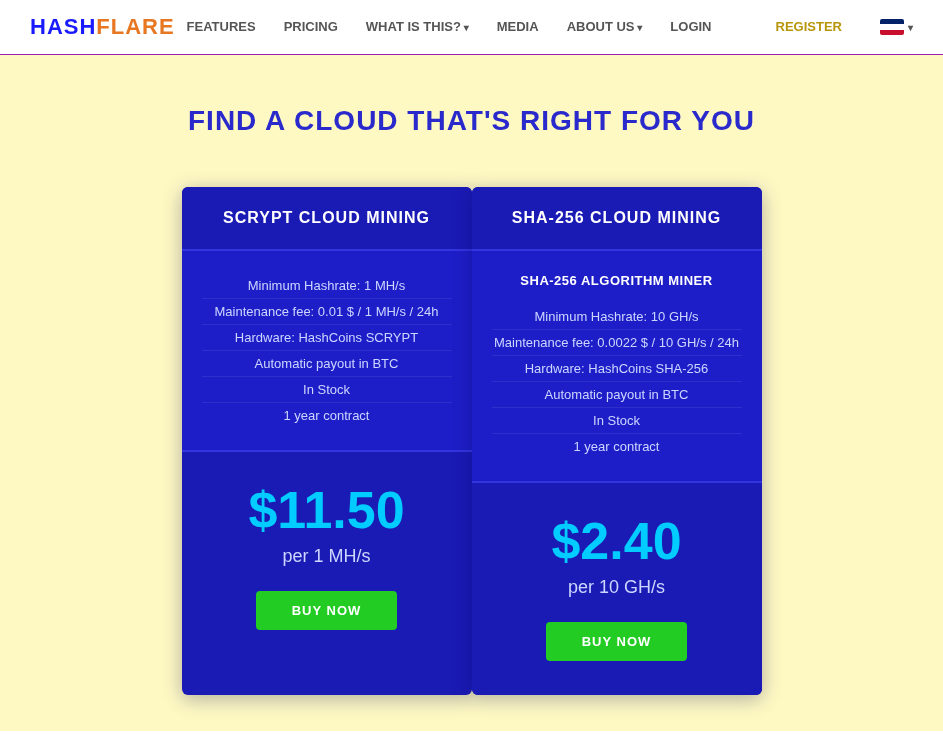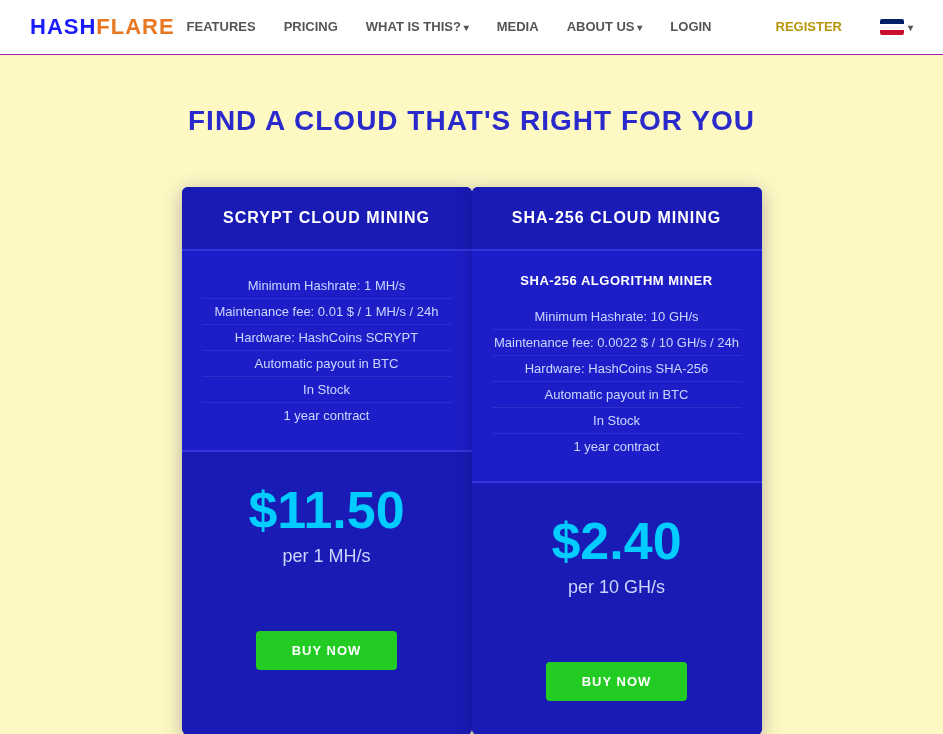--- a/index.html
+++ b/index.html
@@ -149,21 +149,20 @@
       color: #fff;
       font-size: 13px;
       font-weight: 700;
       letter-spacing: 1px;
       text-transform: uppercase;
       border: none;
       border-radius: 4px;
       padding: 12px 36px;
       cursor: pointer;
       margin-bottom: 24px;
-      margin-top: 40px;
     }
   </style>
 </head>
 <body>
 
 <nav>
   <div class="nav-logo">
     <span class="hash">HASH</span><span class="flare">FLARE</span>
   </div>
   <div class="nav-links">

